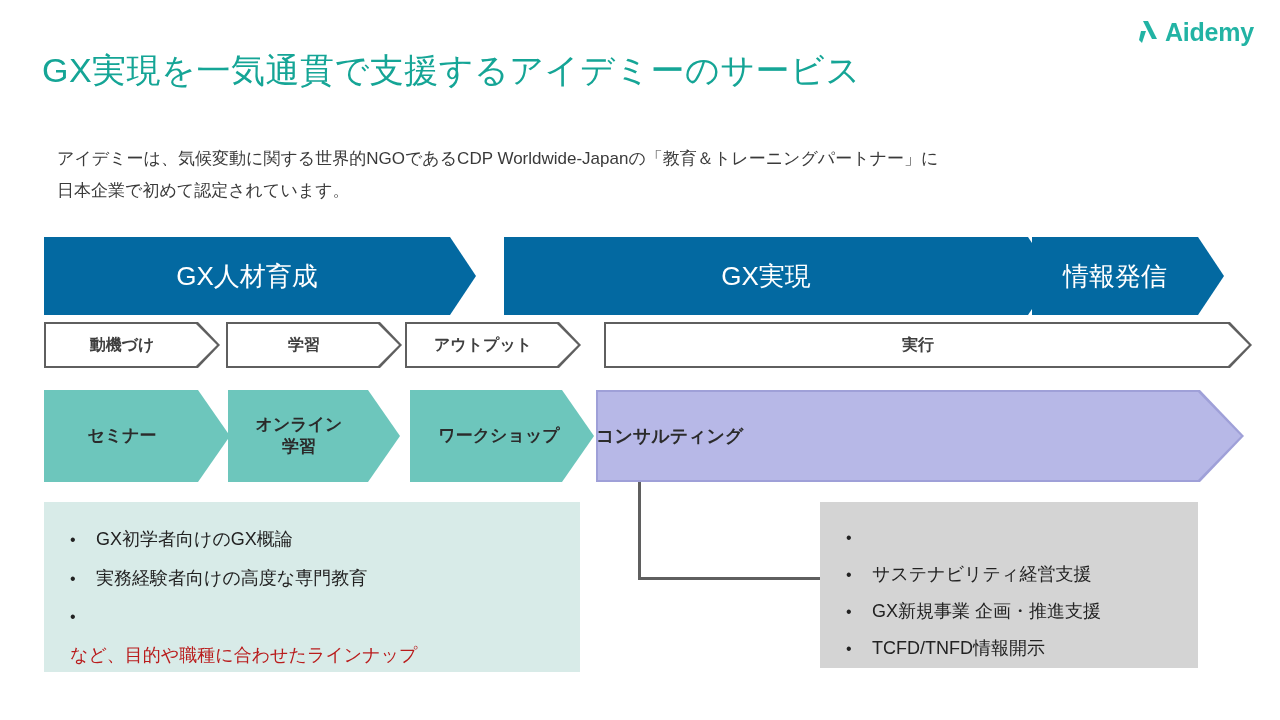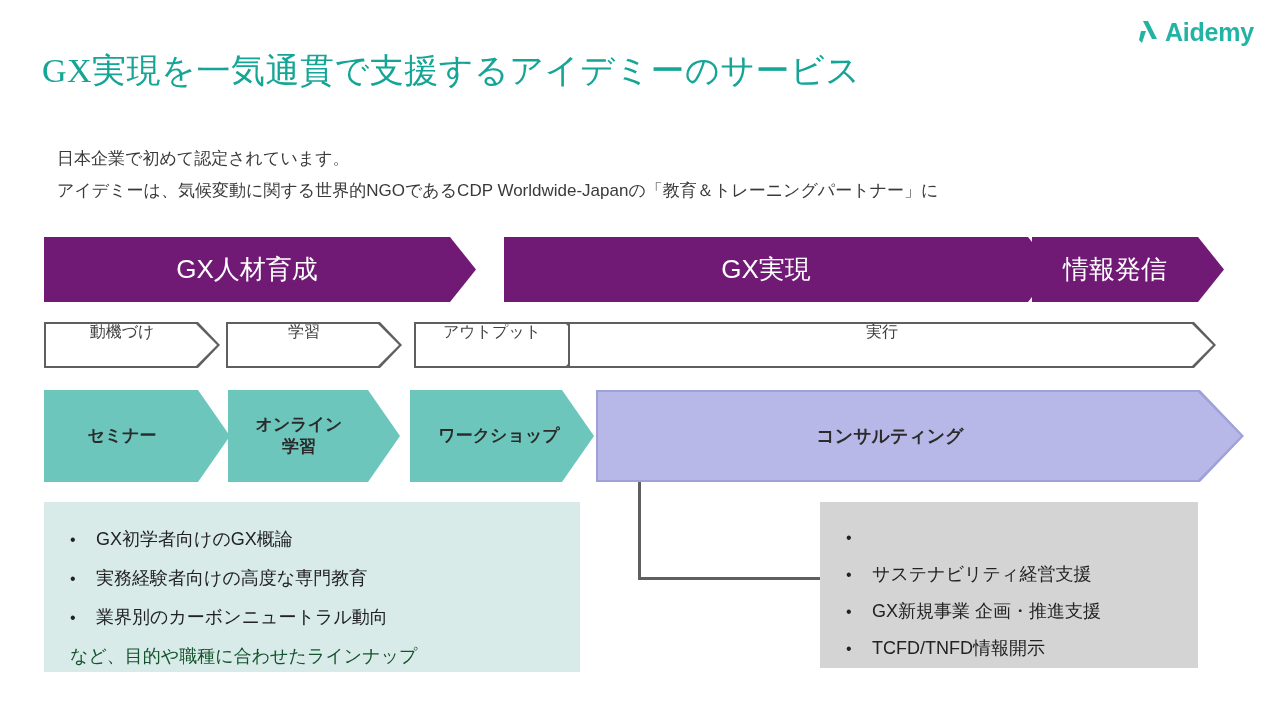--- a/index.html
+++ b/index.html
@@ -36,21 +36,20 @@
 
   
   .slide-title {
     position: absolute;
     left: 42px;
     top: 48px;
     font-size: 34px;
     color: #15A596;
     letter-spacing: 0.5px;
     white-space: nowrap;
-    font-family: Liberation Serif, serif;
   }
 
   
   .slide-subtitle {
     position: absolute;
     left: 57px;
     top: 143px;
     width: 1140px;
     font-size: 17px;
     line-height: 32px;
@@ -65,22 +64,22 @@
     top: 0;
     width: 1280px;
     height: 720px;
   }
 
   
   .phase-row { position: absolute; left: 44px; top: 237px; height: 65px; }
   .phase {
     position: absolute;
     top: 0;
-    height: 65px;
-    background: #701a75;
+    height: 78px;
+    background: #0369a1;
     color: #ffffff;
     font-size: 26px;
     display: flex;
     align-items: center;
     justify-content: center;
     box-sizing: border-box;
   }
   .phase.chev {
     clip-path: polygon(0 0, calc(100% - 26px) 0, 100% 50%, calc(100% - 26px) 100%, 0 100%);
     padding-right: 26px;
@@ -89,23 +88,24 @@
   .phase-p2 { left: 435px; width: 550px; margin-left: 25px; }
   .phase-p3 { left: 988px; width: 192px; }
 
   
   .stage-row { position: absolute; left: 44px; top: 322px; height: 46px; }
   .stage {
     position: absolute;
     top: 0;
     height: 46px;
     font-size: 16px;
-    font-weight: normal;
+    font-weight: bold;
     color: #3f3f3f;
     display: flex;
+    align-items: center;
     justify-content: center;
     box-sizing: border-box;
     background: #ffffff;
   }
   .stage .stage-fill {
     position: absolute;
     inset: 0;
     background: #5F5F5F;
     clip-path: polygon(0 0, calc(100% - 22px) 0, 100% 50%, calc(100% - 22px) 100%, 0 100%);
   }
@@ -115,22 +115,22 @@
     background: #ffffff;
     clip-path: polygon(0 0, calc(100% - 22px) 0, calc(100% - 1px) 50%, calc(100% - 22px) 100%, 0 100%);
   }
   .stage .stage-label {
     position: relative;
     z-index: 2;
     padding-right: 20px;
   }
   .stage-s1 { left: 0px;   width: 176px; }
   .stage-s2 { left: 182px; width: 176px; }
-  .stage-s3 { left: 370px; width: 176px; }
-  .stage-s4 { left: 524px; width: 648px; }
+  .stage-s3 { left: 361px; width: 176px; }
+  .stage-s4 { left: 560px; width: 648px; }
 
   
   .service-row { position: absolute; left: 44px; top: 390px; height: 92px; }
   .service {
     position: absolute;
     top: 0;
     height: 92px;
     display: flex;
     align-items: center;
     justify-content: center;
@@ -154,21 +154,20 @@
     position: absolute;
     left: 552px;
     top: 0;
     width: 648px;
     height: 92px;
     font-size: 18px;
     font-weight: bold;
     color: #2b2b2b;
     display: flex;
     align-items: center;
-    justify-content: center;
     box-sizing: border-box;
   }
   .service-purple .pp-fill {
     position: absolute;
     inset: 0;
     background: #9FA0D8;
     clip-path: polygon(0 0, calc(100% - 44px) 0, 100% 50%, calc(100% - 44px) 100%, 0 100%);
   }
   .service-purple .pp-inner {
     position: absolute;
@@ -232,40 +231,40 @@
   .detail-right .bullet-item { line-height: 36px; }
   .bullet-dot {
     width: 26px;
     flex: 0 0 26px;
     font-size: 16px;
     color: #222222;
   }
   .note-line {
     font-size: 18px;
     line-height: 38px;
-    color: #14532d;
+    color: #b91c1c;
     white-space: nowrap;
   }
 </style>
 </head>
 <body>
 
 <div class="logo">
   <svg class="logo-mark" width="22" height="28" viewBox="0 0 22 28" aria-hidden="true">
     <path d="M4 3 L9 3 L18 21 L13 21 Z" fill="#22B3A4"></path>
     <path d="M2 13 L7 13 L3 25 L0 22 Z" fill="#22B3A4"></path>
   </svg>
   <span class="logo-text">Aidemy</span>
 </div>
 
 <div class="slide-title">GX実現を一気通貫で支援するアイデミーのサービス</div>
 
 <div class="slide-subtitle">
+  <span class="subtitle-line">アイデミーは、気候変動に関する世界的NGOであるCDP Worldwide-Japanの「教育＆トレーニングパートナー」に</span>
   <span class="subtitle-line">日本企業で初めて認定されています。</span>
-  <span class="subtitle-line">アイデミーは、気候変動に関する世界的NGOであるCDP Worldwide-Japanの「教育＆トレーニングパートナー」に</span>
 </div>
 
 <div class="diagram">
 
   <div class="phase-row">
     <div class="phase chev phase-p1">
       <span>GX人材育成</span>
     </div>
     <div class="phase chev phase-p2">
       <span>GX実現</span>
@@ -327,21 +326,20 @@
       <li class="bullet-item">
         <span class="bullet-dot">•</span>
         <span>GX初学者向けのGX概論</span>
       </li>
       <li class="bullet-item">
         <span class="bullet-dot">•</span>
         <span>実務経験者向けの高度な専門教育</span>
       </li>
       <li class="bullet-item">
         <span class="bullet-dot">•</span>
-        <span>業界別のカーボンニュートラル動向</span>
       </li>
     </ul>
     <div class="note-line">など、目的や職種に合わせたラインナップ</div>
   </div>
 
   <div class="detail-box detail-right">
     <ul class="bullet-list">
       <li class="bullet-item">
         <span class="bullet-dot">•</span>
       </li>

